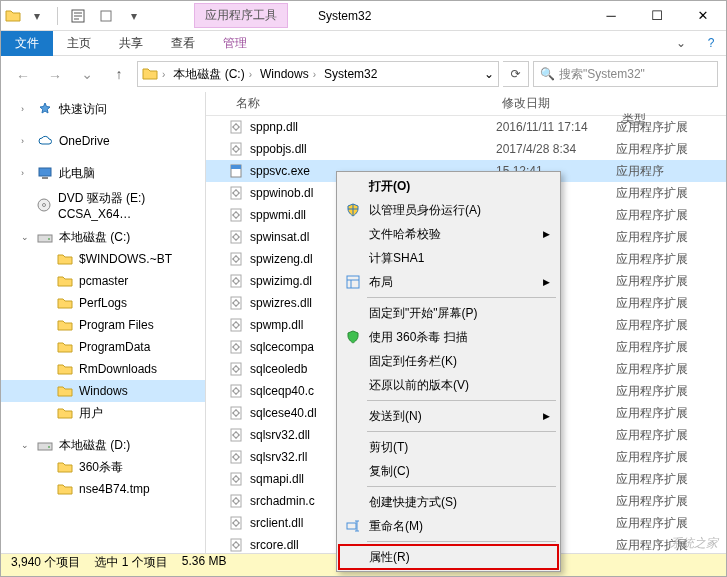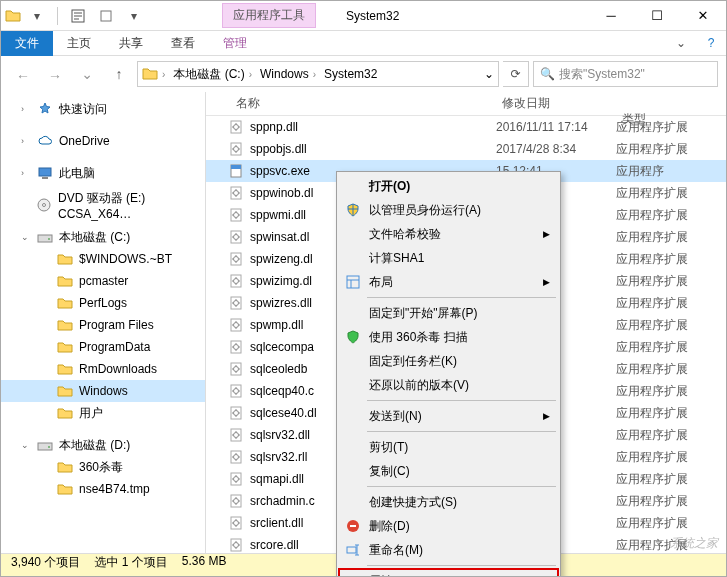--- a/index.html
+++ b/index.html
@@ -1,21 +1,21 @@
 <!DOCTYPE html>
 <html><head>
 <meta charset="utf-8">
 <style>
 *{box-sizing:border-box;margin:0;padding:0;font-family:"Microsoft YaHei",Segoe UI,sans-serif;font-size:12px;}
 body{background:#fff;width:727px;height:577px;overflow:hidden;position:relative;border:1px solid #aaa;}
 .titlebar{height:30px;display:flex;align-items:center;border-bottom:1px solid #ddd;}
 .titlebar .left{display:flex;align-items:center;gap:4px;padding-left:4px;}
 .title-sep{width:1px;height:18px;background:#ccc;margin:0 4px;}
 .qat-btn{width:24px;height:22px;display:flex;align-items:center;justify-content:center;color:#555;background:none;border:none;}
-.tooltab{border:1px solid #e6b3e6;background:#f5d6f5;padding:3px 10px;margin-left:76px;color:#555;}
+.tooltab{border:1px solid #e6b3e6;background:#f5d6f5;padding:3px 10px;margin-left:48px;color:#555;}
 .title-text{margin-left:30px;color:#000;}
 .wincontrols{margin-left:auto;display:flex;}
 .wincontrols button{width:46px;height:29px;border:none;background:none;font-size:13px;}
 .ribbon{height:25px;display:flex;align-items:center;border-bottom:1px solid #ddd;}
 .rtab{padding:0 14px;height:25px;display:flex;align-items:center;color:#333;cursor:default;}
 .rtab.file{background:#1979ca;color:#fff;}
 .rtab.manage{color:#9c4d9c;}
 .ribbon .spacer{flex:1;}
 .ribbon .rbtn{width:30px;text-align:center;color:#555;}
 .addrrow{height:36px;display:flex;align-items:center;padding:4px 8px;gap:4px;}
@@ -665,30 +665,20 @@
    </div>
     <div class="sep"></div>
     <div class="mi">
      <span class="mico"></span>
      <span>创建快捷方式(S)</span>
 
    </div>
     <div class="mi">
      <span class="mico">
         <svg width="14" height="14">
-          <circle cx="7" cy="7" r="6" fill="#d43"></circle>
-          <path d="M4 7h6" stroke="#fff" stroke-width="2"></path>
-        </svg>
-      </span>
-     <span>删除(D)</span>
-
-   </div>
-    <div class="mi">
-     <span class="mico">
-        <svg width="14" height="14">
           <rect x="1" y="4" width="9" height="6" fill="none" stroke="#4a90d9"></rect>
           <path d="M11 2v10M9 2h4M9 12h4" stroke="#4a90d9"></path>
         </svg>
       </span>
      <span>重命名(M)</span>
 
    </div>
     <div class="sep"></div>
     <div class="mi boxed">
      <span class="mico"></span>

